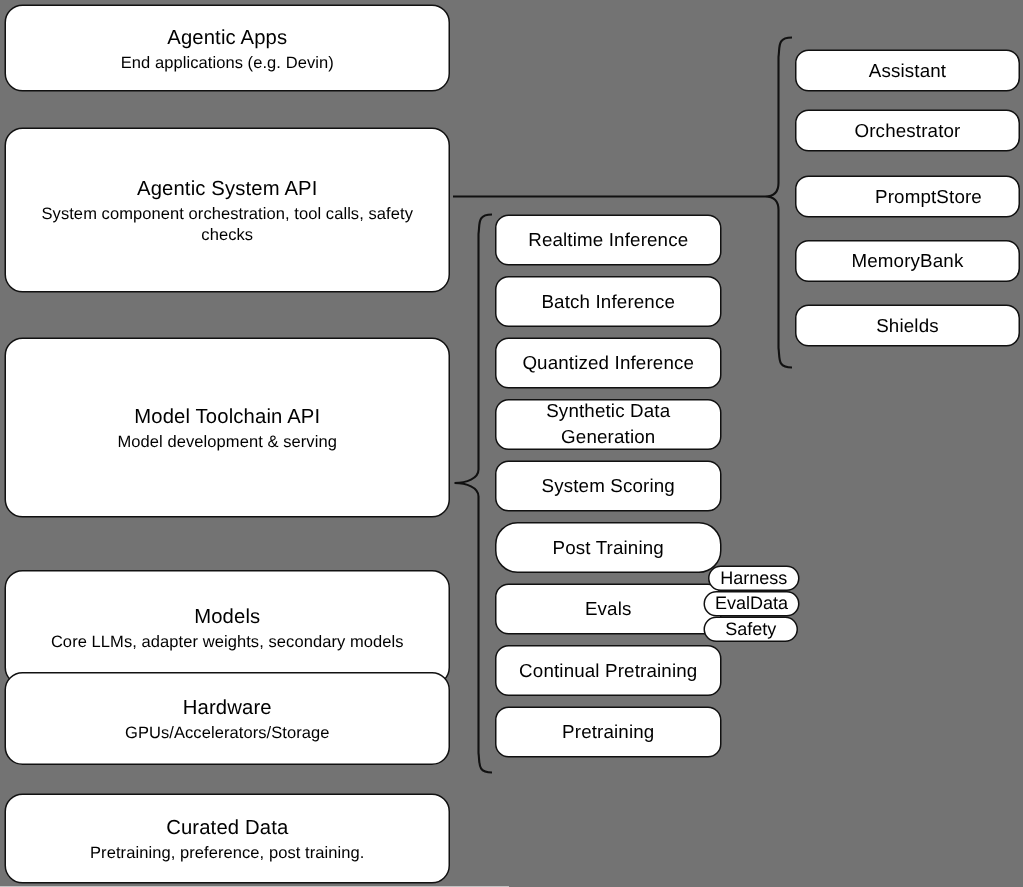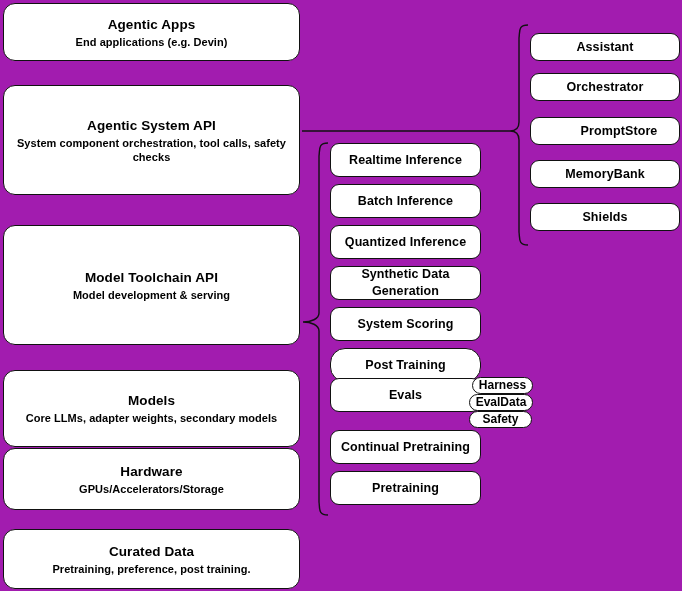--- a/index.html
+++ b/index.html
@@ -10,22 +10,21 @@
   }
   body {
     font-family: "Liberation Sans", sans-serif;
     color: #000000;
   }
   #canvas {
     position: relative;
     width: 682px;
     height: 591px;
     overflow: hidden;
-    background: #a21caf;
-    font-weight: bold;
+    background: #737373;
   }
   .box {
     position: absolute;
     box-sizing: border-box;
     border: 1.4px solid #111111;
     border-radius: 12px;
     background: #ffffff;
     display: flex;
     flex-direction: column;
     align-items: center;
@@ -127,21 +126,21 @@
   <div class="box stack-box" style="top:85px; height:110px;">
     <div class="title">Agentic System API</div>
     <div class="subtitle">System component orchestration, tool calls, safety checks</div>
   </div>
 
   <div class="box stack-box" style="top:225px; height:120px;">
     <div class="title">Model Toolchain API</div>
     <div class="subtitle">Model development &amp; serving</div>
   </div>
 
-  <div class="box stack-box" style="top:370px; height:77px;">
+  <div class="box stack-box" style="top:380px; height:77px;">
     <div class="title">Models</div>
     <div class="subtitle">Core LLMs, adapter weights, secondary models</div>
   </div>
 
   <div class="box stack-box" style="top:448px; height:62px;">
     <div class="title">Hardware</div>
     <div class="subtitle">GPUs/Accelerators/Storage</div>
   </div>
 
   <div class="box stack-box" style="top:529px; height:60px;">
@@ -160,21 +159,21 @@
   </div>
   <div class="box mid-box" style="top:266px;">
     <div class="title">Synthetic Data Generation</div>
   </div>
   <div class="box mid-box" style="top:307px;">
     <div class="title">System Scoring</div>
   </div>
   <div class="box mid-box" style="top:348px;border-radius:15px;">
     <div class="title">Post Training</div>
   </div>
-  <div class="box mid-box" style="top:378px;">
+  <div class="box mid-box" style="top:389px;">
     <div class="title">Evals</div>
   </div>
   <div class="box mid-box" style="top:430px;">
     <div class="title">Continual Pretraining</div>
   </div>
   <div class="box mid-box" style="top:471px;">
     <div class="title">Pretraining</div>
   </div>
 
   <div class="pill" style="left:472px; top:377px; width:61px;">Harness</div>

